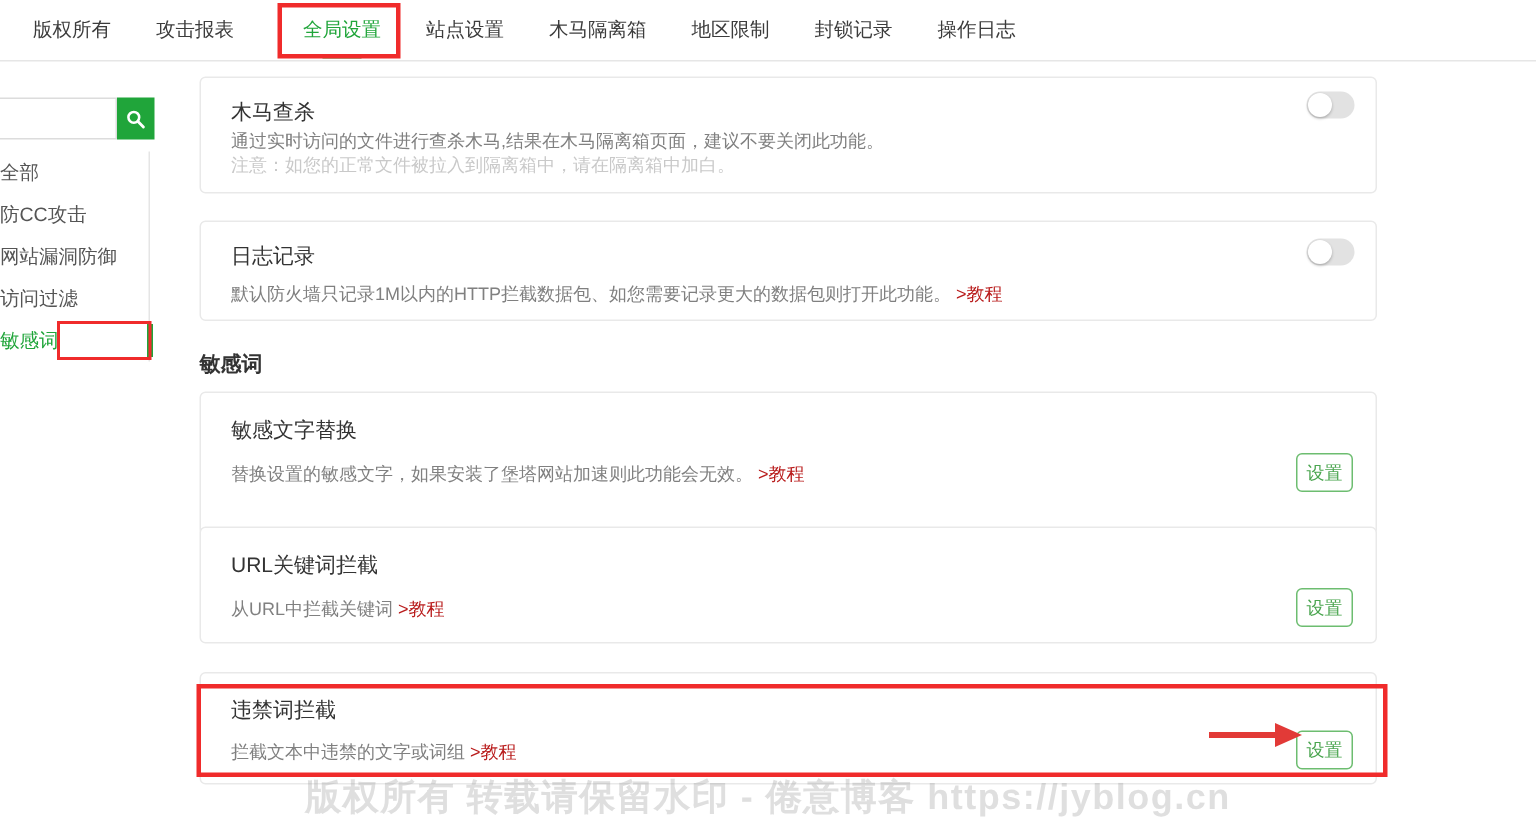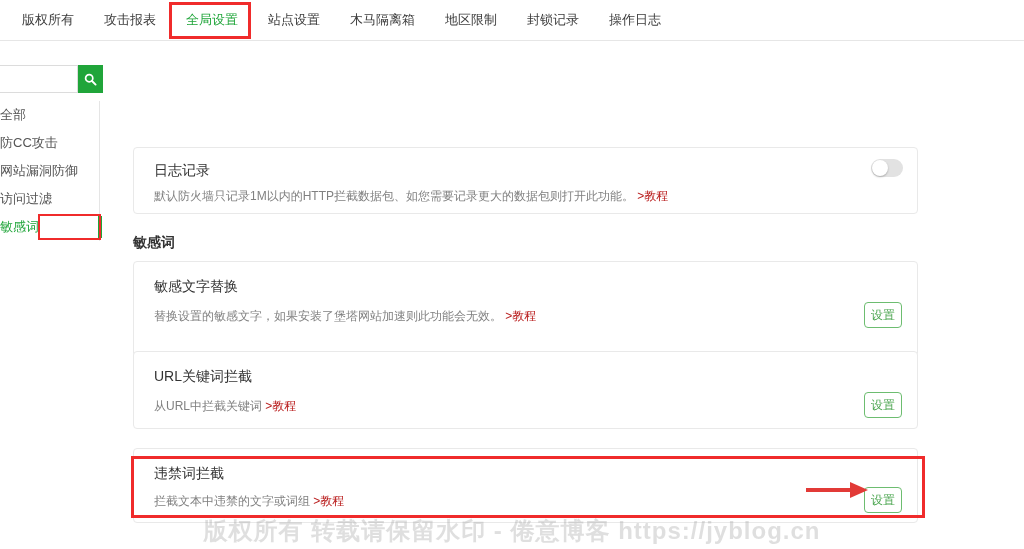--- a/index.html
+++ b/index.html
@@ -6,21 +6,21 @@
   html,body { width:1024px; height:549px; background:#fff; overflow:hidden;
               font-family:"Liberation Sans","DejaVu Sans",sans-serif; }
   .stage { position:relative; width:1024px; height:549px; background:#fff; }
 
   
   .topnav { position:absolute; left:0; top:0; width:1024px; height:41px;
             border-bottom:1px solid #e6e6e6; display:flex; align-items:center;
             padding-left:22px; gap:30px; background:#fff; }
   .tab { position:relative; font-size:13px; color:#3c3c3c; cursor:pointer;
          height:41px; display:flex; align-items:center; white-space:nowrap; }
-  .tab.active { color:#20a53a; }
+  .tab.active { color:#20a53a;margin-left:16px; }
   .tab.active .underline { position:absolute; left:50%; transform:translateX(-50%);
          bottom:2px; width:26px; height:3px; background:#20a53a; }
   .anno-tab { position:absolute; left:-17px; right:-13px; top:2px; bottom:2px;
          border:3px solid #f02b2b; pointer-events:none; }
 
   
   .search-input { position:absolute; left:-14px; top:65px; width:92px; height:28px;
          border:1px solid #dcdcdc; border-radius:0; padding:0 6px; font-size:12px;
          color:#333; outline:none; }
   .search-btn { position:absolute; left:78px; top:65px; width:25px; height:28px;
@@ -104,20 +104,28 @@
     <div class="side-item">防CC攻击</div>
     <div class="side-item">网站漏洞防御</div>
     <div class="side-item">访问过滤</div>
     <div class="side-item active">
       <span>敏感词</span>
       <span class="active-bar"></span>
       <span class="anno-side"></span>
     </div>
   </div>
 
+  <div class="card" style="top:51px;height:78px;">
+    <div class="card-title">木马查杀</div>
+    <div class="card-desc" style="top:34px;">通过实时访问的文件进行查杀木马,结果在木马隔离箱页面，建议不要关闭此功能。</div>
+    <div class="card-note" style="top:50px;">注意：如您的正常文件被拉入到隔离箱中，请在隔离箱中加白。</div>
+    <div class="toggle">
+        <span class="knob"></span>
+      </div>
+  </div>
 
   <div class="card" style="top:147px;height:67px;">
     <div class="card-title">日志记录</div>
     <div class="card-desc" style="top:40px;">
       <span>默认防火墙只记录1M以内的HTTP拦截数据包、如您需要记录更大的数据包则打开此功能。</span>
       <a class="tutorial-link">&gt;教程</a>
     </div>
     <div class="toggle" style="top:11px;">
         <span class="knob"></span>
       </div>

